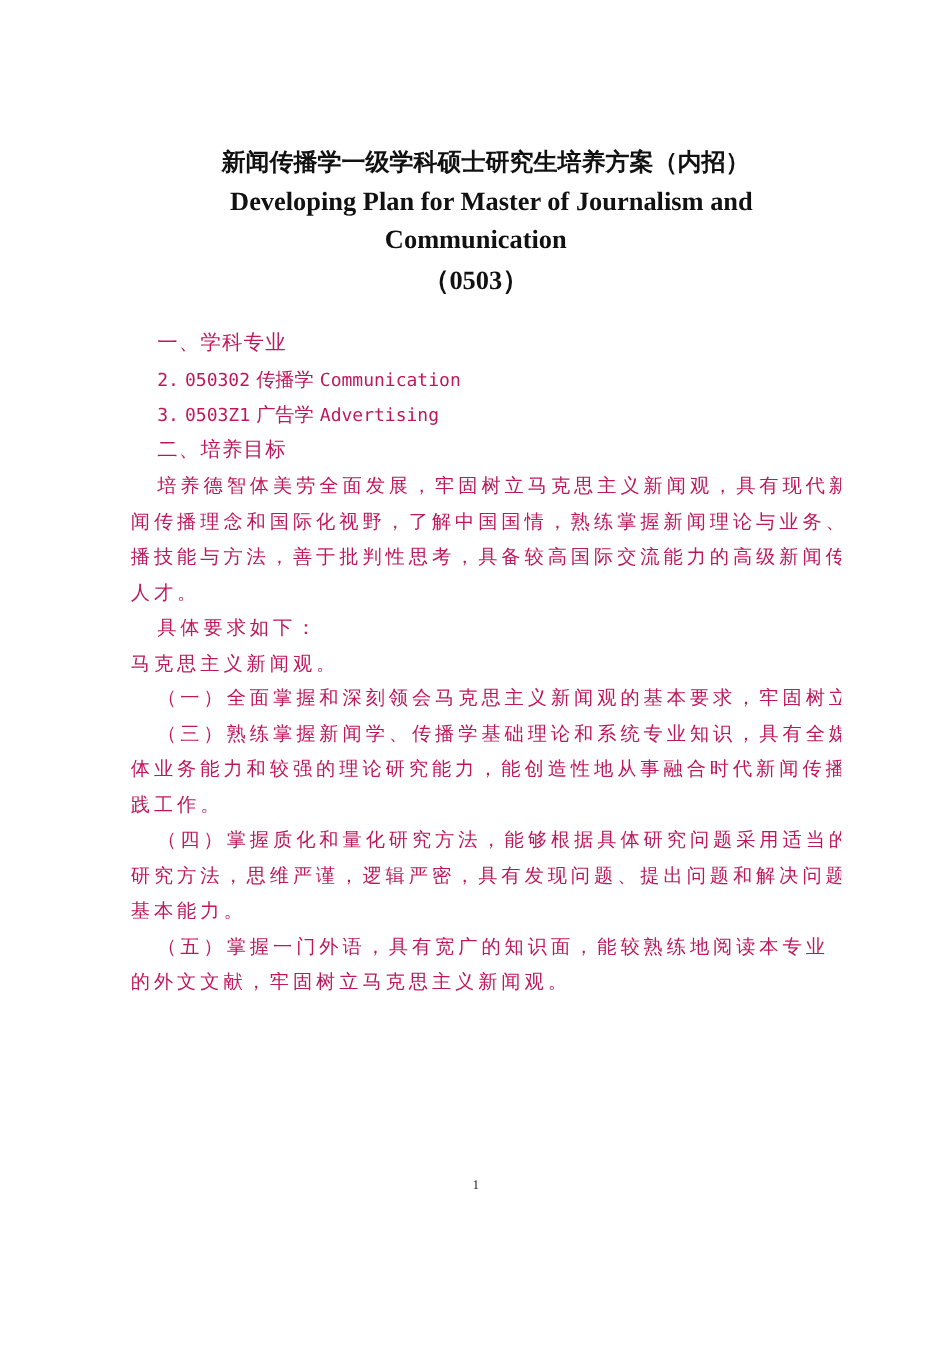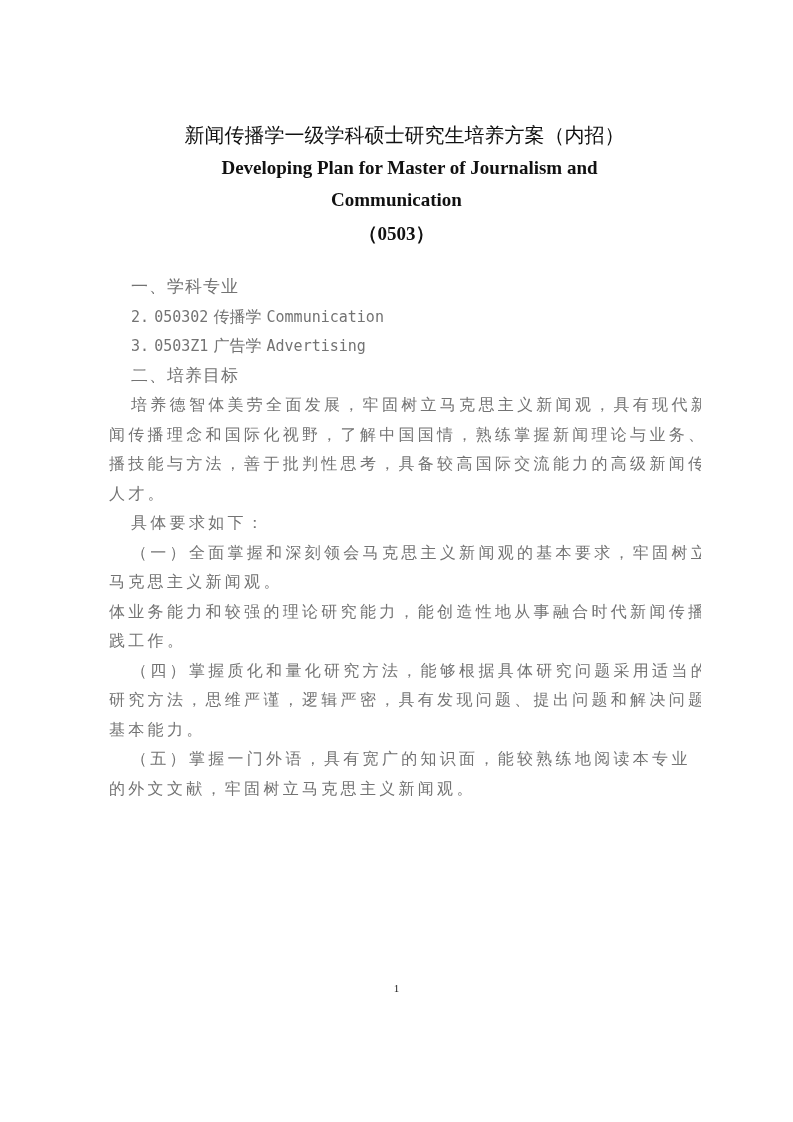--- a/index.html
+++ b/index.html
@@ -21,45 +21,45 @@
       background: #ffffff;
     }
     .title-block {
       position: absolute;
       left: 0; width: 793px;
       top: 118px;
       text-align: center;
     }
     .title-cn {
       font-family: "DejaVu Sans", sans-serif;
-      font-weight: normal;
+      font-weight: bold;
       font-size: 20px;
       line-height: 34px;
       letter-spacing: 0px;
       margin: 0;
       padding-left: 16px;
     }
     .title-en {
       font-family: "Liberation Serif", serif;
       font-weight: bold;
-      font-size: 19px;
+      font-size: 22px;
       line-height: 32px;
       margin: 0;
     }
     .title-en.l1 { padding-left: 26px; }
     .title-en.code { margin-top: 2px; }
 
     .body-text {
       position: absolute;
       left: 131px;
       width: 570px;
       top: 272px;
       font-family: "DejaVu Sans", sans-serif;
       font-size: 16px;
-      color: #737373;
+      color: #be185d;
     }
     .line {
       height: 29.5px;
       line-height: 29.5px;
       white-space: nowrap;
     }
     .heading {
       font-family: "DejaVu Sans", sans-serif;
       font-size: 17px;
       letter-spacing: 1px;
@@ -126,26 +126,27 @@
       <div class="indent-line">闻传播理念和国际化视野，了解中国国情，熟练掌握新闻理论与业务、传</div>
       <div class="indent-line">播技能与方法，善于批判性思考，具备较高国际交流能力的高级新闻传播</div>
       <div class="indent-line">人才。</div>
     </div>
 
     <div class="indent-block">
       <div class="indent-line first">具体要求如下：</div>
     </div>
 
     <div class="indent-block">
+      <div class="indent-line">马克思主义新闻观。</div>
       <div class="indent-line first">（一）全面掌握和深刻领会马克思主义新闻观的基本要求，牢固树立</div>
-      <div class="indent-line">马克思主义新闻观。</div>
     </div>
 
 
     <div class="indent-block">
+      <div class="indent-line first">（三）熟练掌握新闻学、传播学基础理论和系统专业知识，具有全媒</div>
       <div class="indent-line">体业务能力和较强的理论研究能力，能创造性地从事融合时代新闻传播实</div>
       <div class="indent-line">践工作。</div>
     </div>
 
     <div class="indent-block">
       <div class="indent-line first">（四）掌握质化和量化研究方法，能够根据具体研究问题采用适当的</div>
       <div class="indent-line">研究方法，思维严谨，逻辑严密，具有发现问题、提出问题和解决问题的</div>
       <div class="indent-line">基本能力。</div>
     </div>
 

